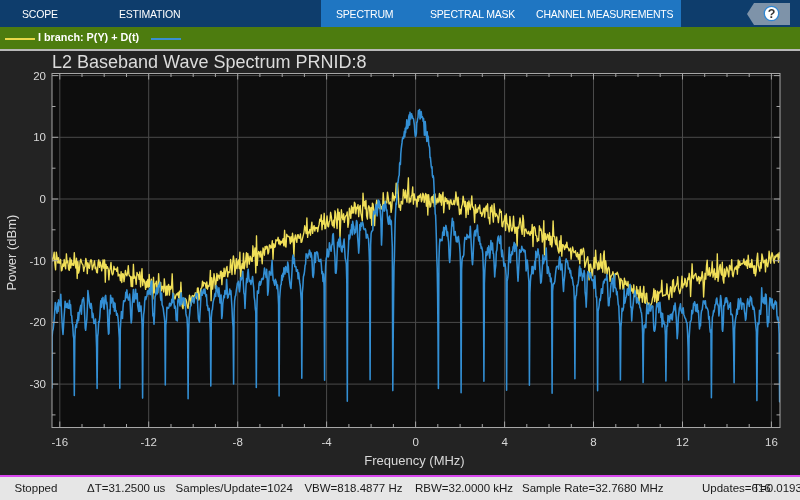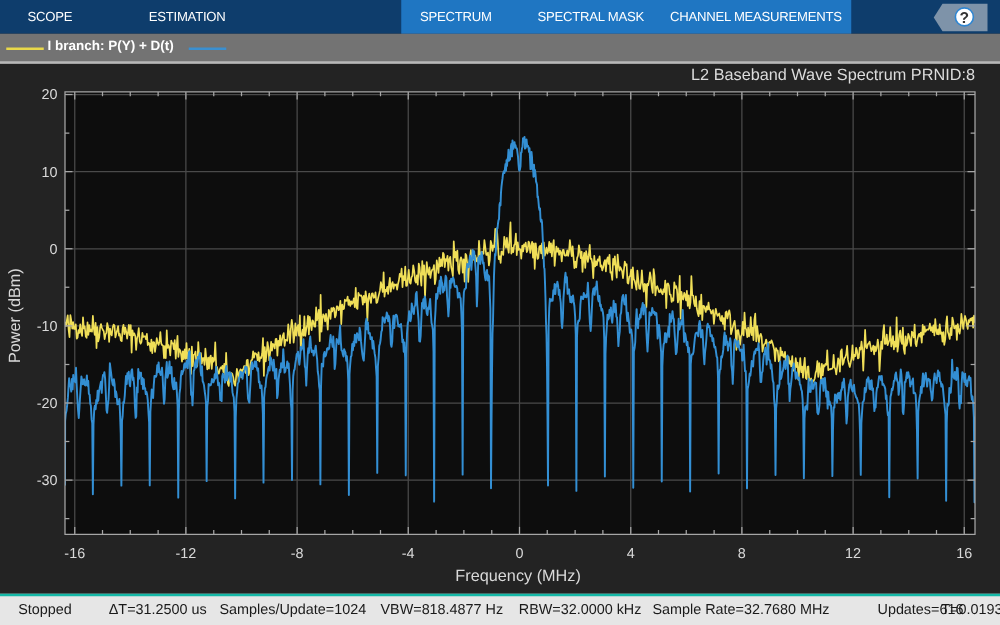--- a/index.html
+++ b/index.html
@@ -1,23 +1,23 @@
 <!DOCTYPE html>
 <html><head><meta charset="utf-8"><style>
 *{margin:0;padding:0;box-sizing:border-box}
 html,body{width:800px;height:500px;background:#232323;font-family:"Liberation Sans",sans-serif;overflow:hidden;position:relative}
 .tabbar{position:absolute;left:0;top:0;width:800px;height:27px;background:#0e3d6c;z-index:3}
 .tabact{position:absolute;left:321px;top:0;width:360px;height:27px;background:#1f76c2}
 .tab{position:absolute;top:0;height:27px;line-height:28px;color:#fff;font-size:10.5px;letter-spacing:-.2px;text-align:left;white-space:nowrap}
-.legend{position:absolute;left:0;top:27px;width:800px;height:24px;background:#737373;border-bottom:2px solid #b8b8b8;z-index:3}
+.legend{position:absolute;left:0;top:27px;width:800px;height:24px;background:#4d7c0f;border-bottom:2px solid #b8b8b8;z-index:3}
 .ltext{position:absolute;top:4px;color:#fff;font-size:10.8px;font-weight:bold;white-space:nowrap}
 .lline{position:absolute;top:11px;height:2px}
-.status{position:absolute;left:0;top:475px;width:800px;height:25px;background:#e6e6e6;border-top:2px solid #14b8a6;z-index:3}
+.status{position:absolute;left:0;top:475px;width:800px;height:25px;background:#e6e6e6;border-top:2px solid #d946ef;z-index:3}
 .st{position:absolute;top:5px;color:#1a1a1a;font-size:11.5px;white-space:nowrap}
-.title{position:absolute;left:52px;top:52px;width:728px;text-align:right;color:#dcdcdc;font-size:13px;z-index:2}
+.title{position:absolute;left:52px;top:52px;width:728px;text-align:left;color:#dcdcdc;font-size:18px;z-index:2}
 </style></head><body>
 <div class="tabbar">
 <div class="tabact"></div>
 <div class="tab" style="left:22px;width:60px">SCOPE</div>
 <div class="tab" style="left:119px;width:80px">ESTIMATION</div>
 <div class="tab" style="left:430px;width:94px">SPECTRAL MASK</div>
 <div class="tab" style="left:336px;width:68px">SPECTRUM</div>
 <div class="tab" style="left:536px;width:141px">CHANNEL MEASUREMENTS</div>
 <svg width="50" height="27" style="position:absolute;left:744px;top:0">
 <polygon points="10,3 46,3 46,25 10,25 3,14" fill="#7e93a9"></polygon>

